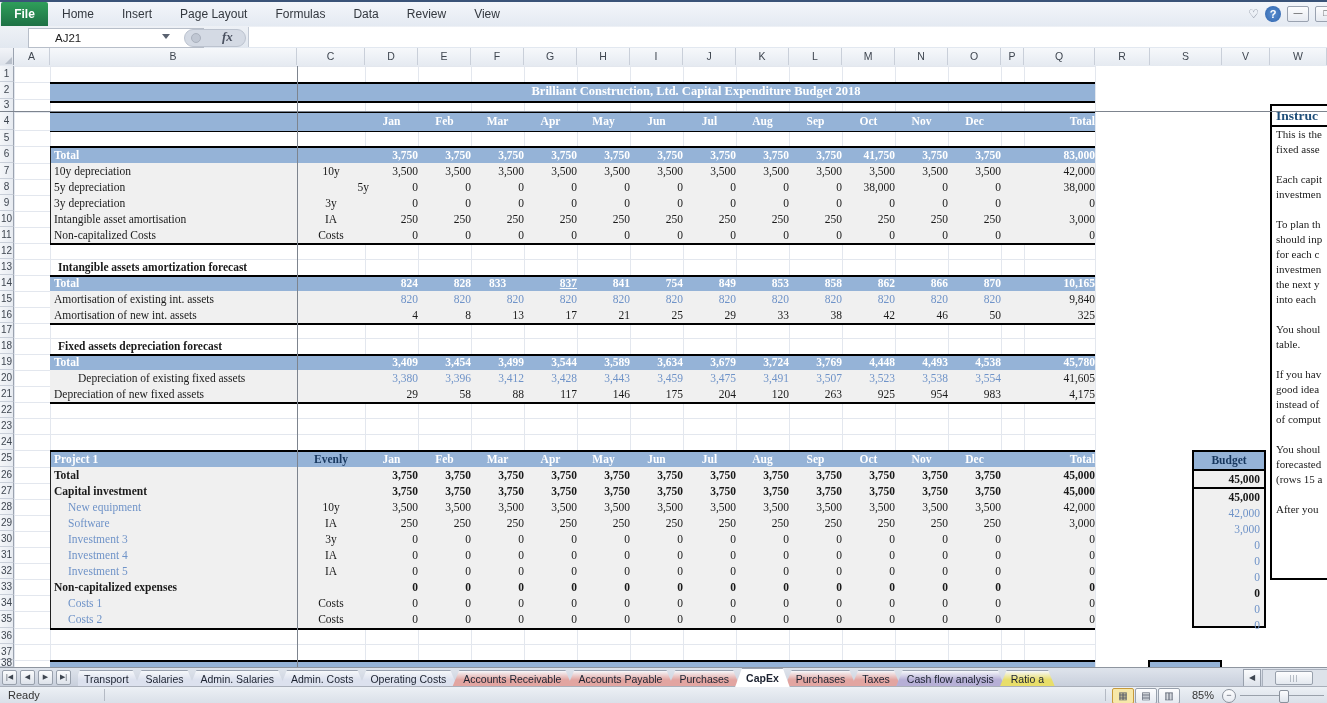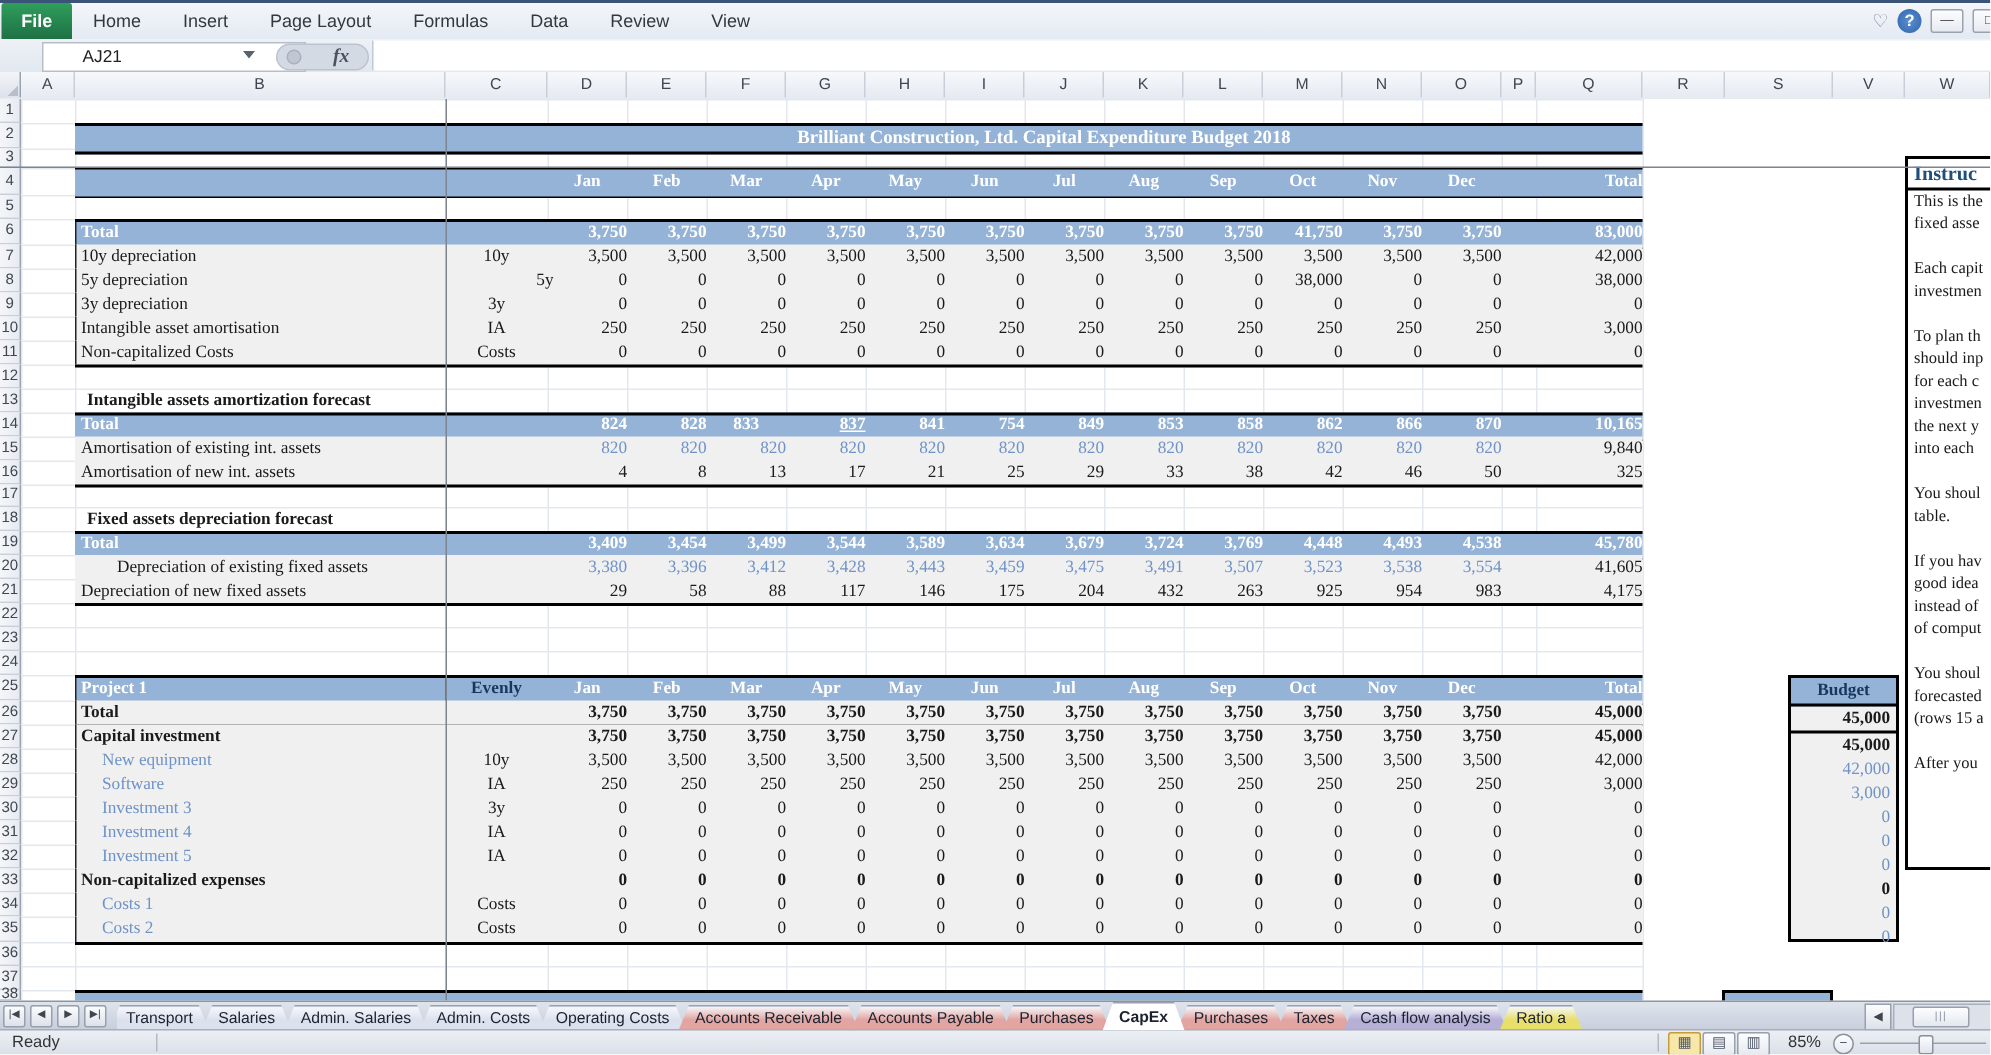--- a/index.html
+++ b/index.html
@@ -464,21 +464,21 @@
       </div>
       <div class="graybg" style="position: absolute; left: 50px; top: 320px; width: 1045px; height: 16px; border-bottom: 2px solid rgb(0, 0, 0);">
         <div class="cell ser lab " style="position: absolute; left: 0px; top: 0px; width: 247px; height: 16px; line-height: 16px;">Depreciation of new fixed assets</div>
         <div class="cell ser num " style="position: absolute; left: 315px; top: 0px; width: 53px; height: 16px; line-height: 16px;">29</div>
         <div class="cell ser num " style="position: absolute; left: 368px; top: 0px; width: 53px; height: 16px; line-height: 16px;">58</div>
         <div class="cell ser num " style="position: absolute; left: 421px; top: 0px; width: 53px; height: 16px; line-height: 16px;">88</div>
         <div class="cell ser num " style="position: absolute; left: 474px; top: 0px; width: 53px; height: 16px; line-height: 16px;">117</div>
         <div class="cell ser num " style="position: absolute; left: 527px; top: 0px; width: 53px; height: 16px; line-height: 16px;">146</div>
         <div class="cell ser num " style="position: absolute; left: 580px; top: 0px; width: 53px; height: 16px; line-height: 16px;">175</div>
         <div class="cell ser num " style="position: absolute; left: 633px; top: 0px; width: 53px; height: 16px; line-height: 16px;">204</div>
-        <div class="cell ser num " style="position: absolute; left: 686px; top: 0px; width: 53px; height: 16px; line-height: 16px;">432</div>
+        <div class="cell ser num " style="position: absolute; left: 686px; top: 0px; width: 53px; height: 16px; line-height: 16px;">120</div>
         <div class="cell ser num " style="position: absolute; left: 739px; top: 0px; width: 53px; height: 16px; line-height: 16px;">263</div>
         <div class="cell ser num " style="position: absolute; left: 792px; top: 0px; width: 53px; height: 16px; line-height: 16px;">925</div>
         <div class="cell ser num " style="position: absolute; left: 845px; top: 0px; width: 53px; height: 16px; line-height: 16px;">954</div>
         <div class="cell ser num " style="position: absolute; left: 898px; top: 0px; width: 53px; height: 16px; line-height: 16px;">983</div>
         <div class="cell ser num " style="position: absolute; left: 974px; top: 0px; width: 71px; height: 16px; line-height: 16px;">4,175</div>
       </div>
       <div class="bar" style="position: absolute; left: 50px; top: 384px; width: 1045px; height: 17px; border-top: 2px solid rgb(0, 0, 0); border-bottom: 1px solid rgb(0, 0, 0);">
         <div class="cell ser white lab" style="position: absolute; left: 0px; top: 0px; width: 247px; height: 17px; line-height: 15px;">Project 1</div>
         <div class="cell ser navy ctr" style="position: absolute; left: 247px; top: 0px; width: 68px; height: 17px; line-height: 15px;">Evenly</div>
         <div class="cline" style="position: absolute; left: 247px; top: 0px; width: 0px; height: 17px;"></div>

